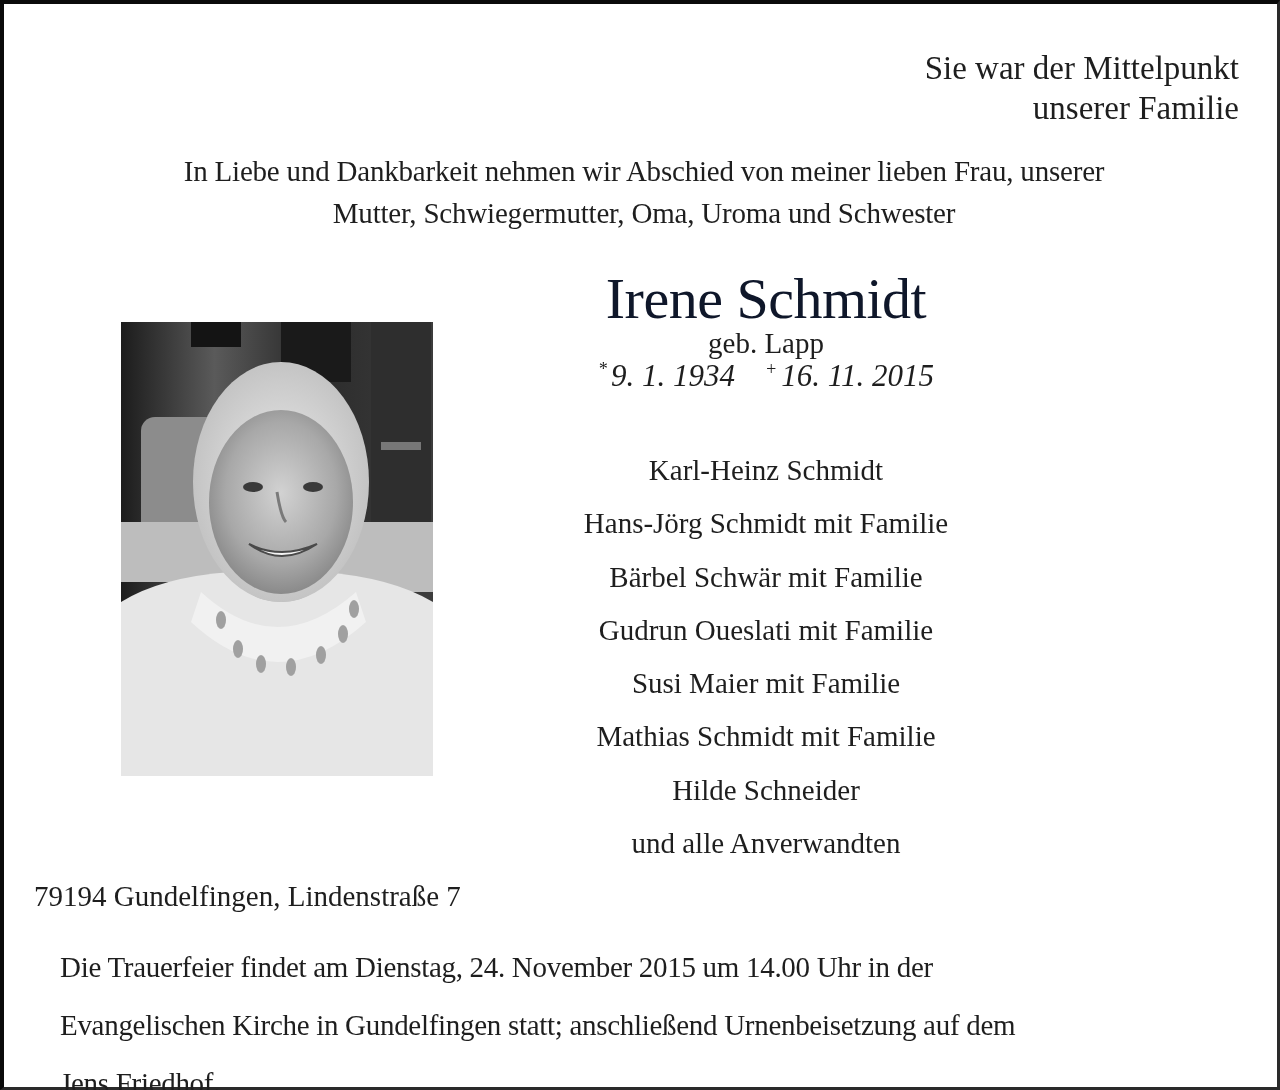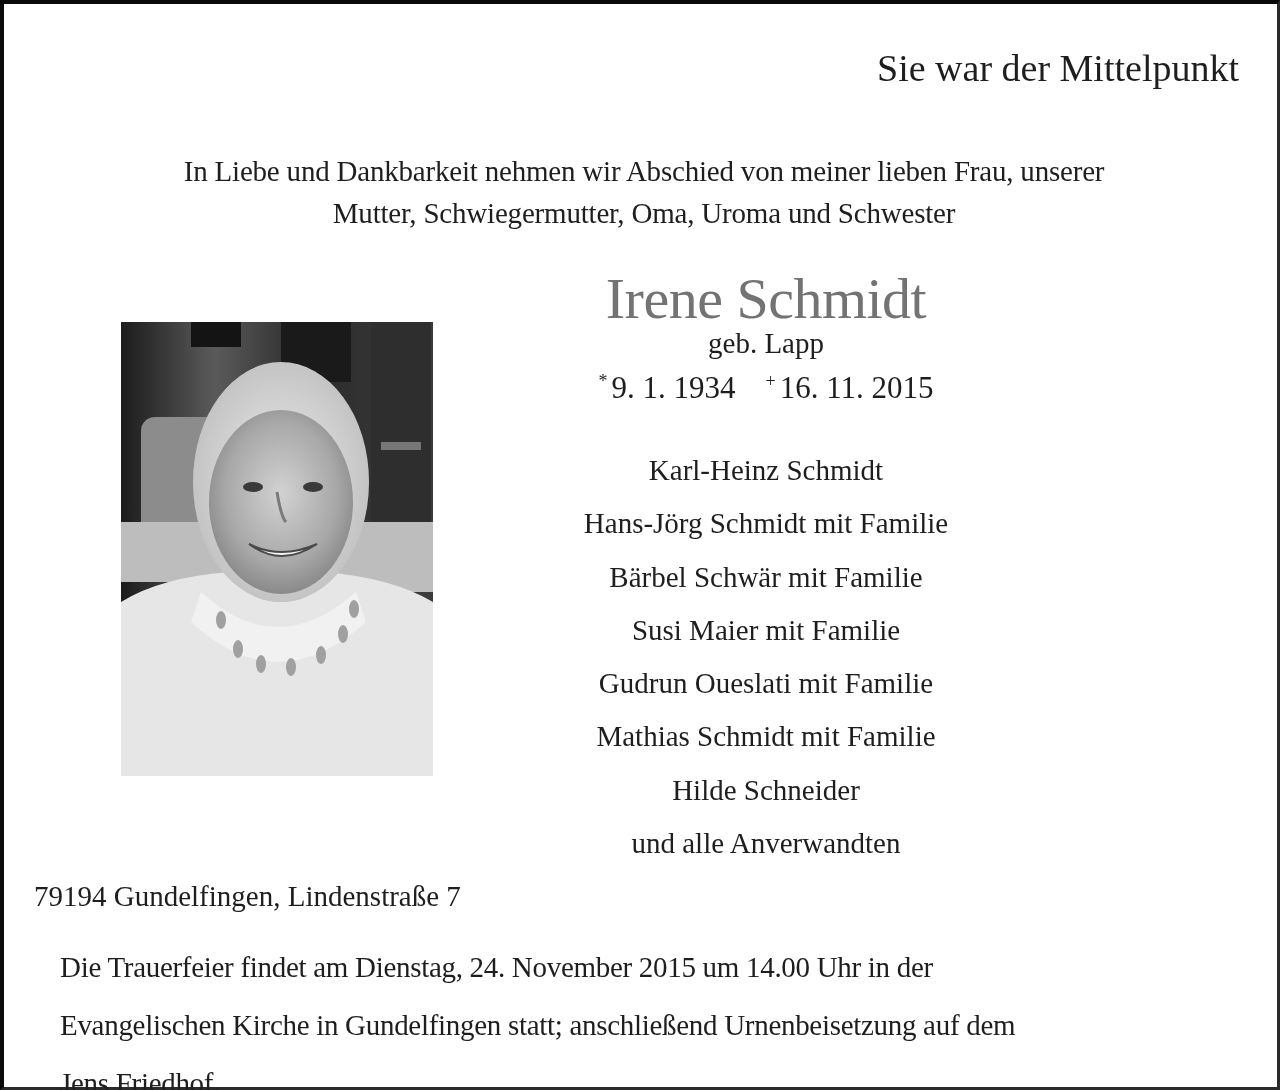--- a/index.html
+++ b/index.html
@@ -24,21 +24,21 @@
       border-left: 4px solid #0a0a0a;
       border-right: 3px solid #2a2a2a;
       border-bottom: 3px solid #2a2a2a;
       background: #ffffff;
     }
     .motto {
       position: absolute;
       right: 38px;
       top: 44px;
       text-align: right;
-      font-size: 38px;
+      font-size: 33px;
       line-height: 40px;
       color: #1e1e1e;
     }
     .intro {
       position: absolute;
       left: 40px;
       width: 1200px;
       top: 146px;
       text-align: center;
       font-size: 29px;
@@ -59,34 +59,34 @@
     .name-block {
       position: absolute;
       left: 540px;
       width: 444px;
       top: 262px;
       text-align: center;
     }
     .deceased-name {
       font-size: 58px;
       line-height: 66px;
-      color: #737373;
+      color: #0f172a;
       letter-spacing: -0.5px;
     }
     .maiden {
       font-size: 29px;
       line-height: 30px;
       margin-top: -4px;
       color: #1e1e1e;
     }
     .dates {
       font-size: 31px;
       line-height: 36px;
-      margin-top: 12px;
-      color: #1e1e1e;
+      color: #1e1e1e;
+      font-style: italic;
     }
     .dates .sym {
       font-size: 18px;
       vertical-align: super;
       line-height: 0;
       margin-right: 4px;
     }
     .dates .gap { display: inline-block; width: 30px; }
     .mourners {
       position: absolute;
@@ -123,20 +123,21 @@
     }
     .service p { margin: 16px; }
   </style>
 </head>
 <body>
 
 <div class="frame">
 
   <div class="motto">
     <div>Sie war der Mittelpunkt</div>
+    <div>unserer Familie</div>
   </div>
 
   <div class="intro">
     <div>In Liebe und Dankbarkeit nehmen wir Abschied von meiner lieben Frau, unserer</div>
     <div>Mutter, Schwiegermutter, Oma, Uroma und Schwester</div>
   </div>
 
   <div class="photo">
     <svg width="312" height="454" viewBox="0 0 312 454" xmlns="http://www.w3.org/2000/svg">
       <defs>
@@ -190,22 +191,22 @@
     <div class="maiden">geb. Lapp</div>
     <div class="dates">
       <span class="sym">*</span><span>9. 1. 1934</span><span class="gap"></span><span class="sym">+</span><span>16. 11. 2015</span>
     </div>
   </div>
 
   <ul class="mourners">
     <li>Karl-Heinz Schmidt</li>
     <li>Hans-Jörg Schmidt mit Familie</li>
     <li>Bärbel Schwär mit Familie</li>
+    <li>Gudrun Oueslati mit Familie</li>
     <li>Susi Maier mit Familie</li>
-    <li>Gudrun Oueslati mit Familie</li>
     <li>Mathias Schmidt mit Familie</li>
     <li>Hilde Schneider</li>
     <li>und alle Anverwandten</li>
   </ul>
 
   <div class="address">79194 Gundelfingen, Lindenstraße 7</div>
 
   <div class="service">
     <p>Die Trauerfeier findet am Dienstag, 24. November 2015 um 14.00 Uhr in der</p>
     <p>Evangelischen Kirche in Gundelfingen statt; anschließend Urnenbeisetzung auf dem</p>

